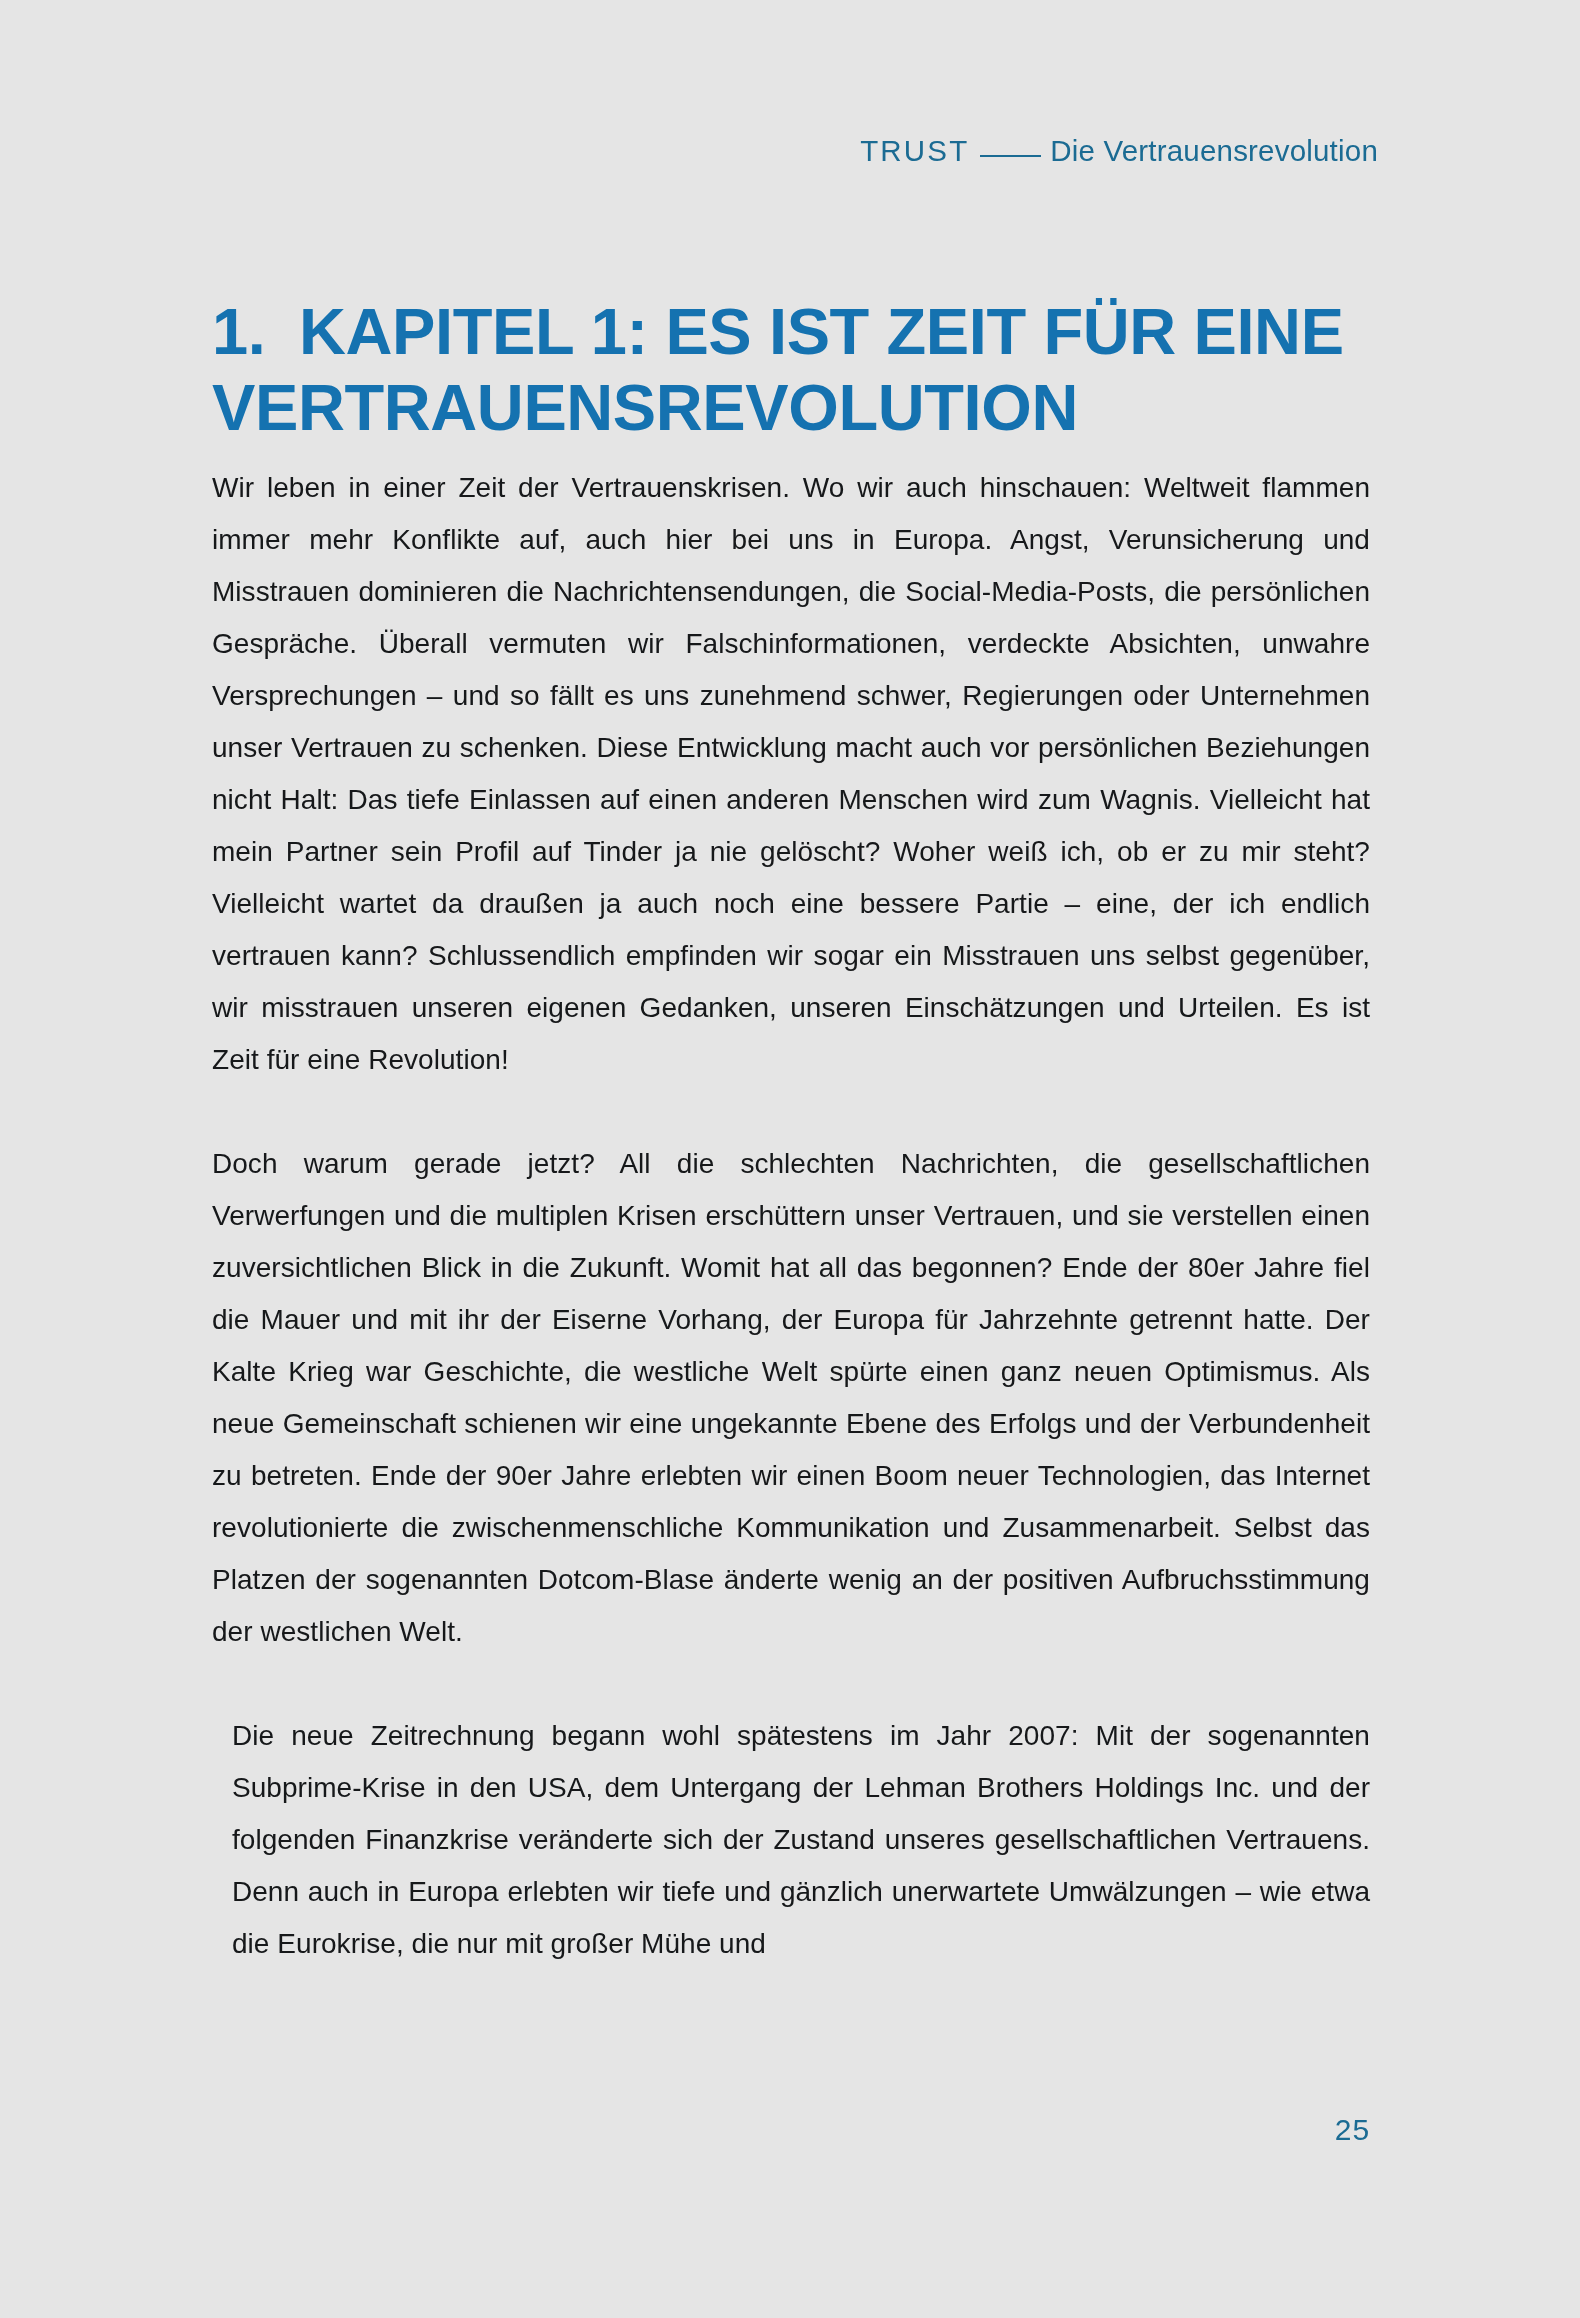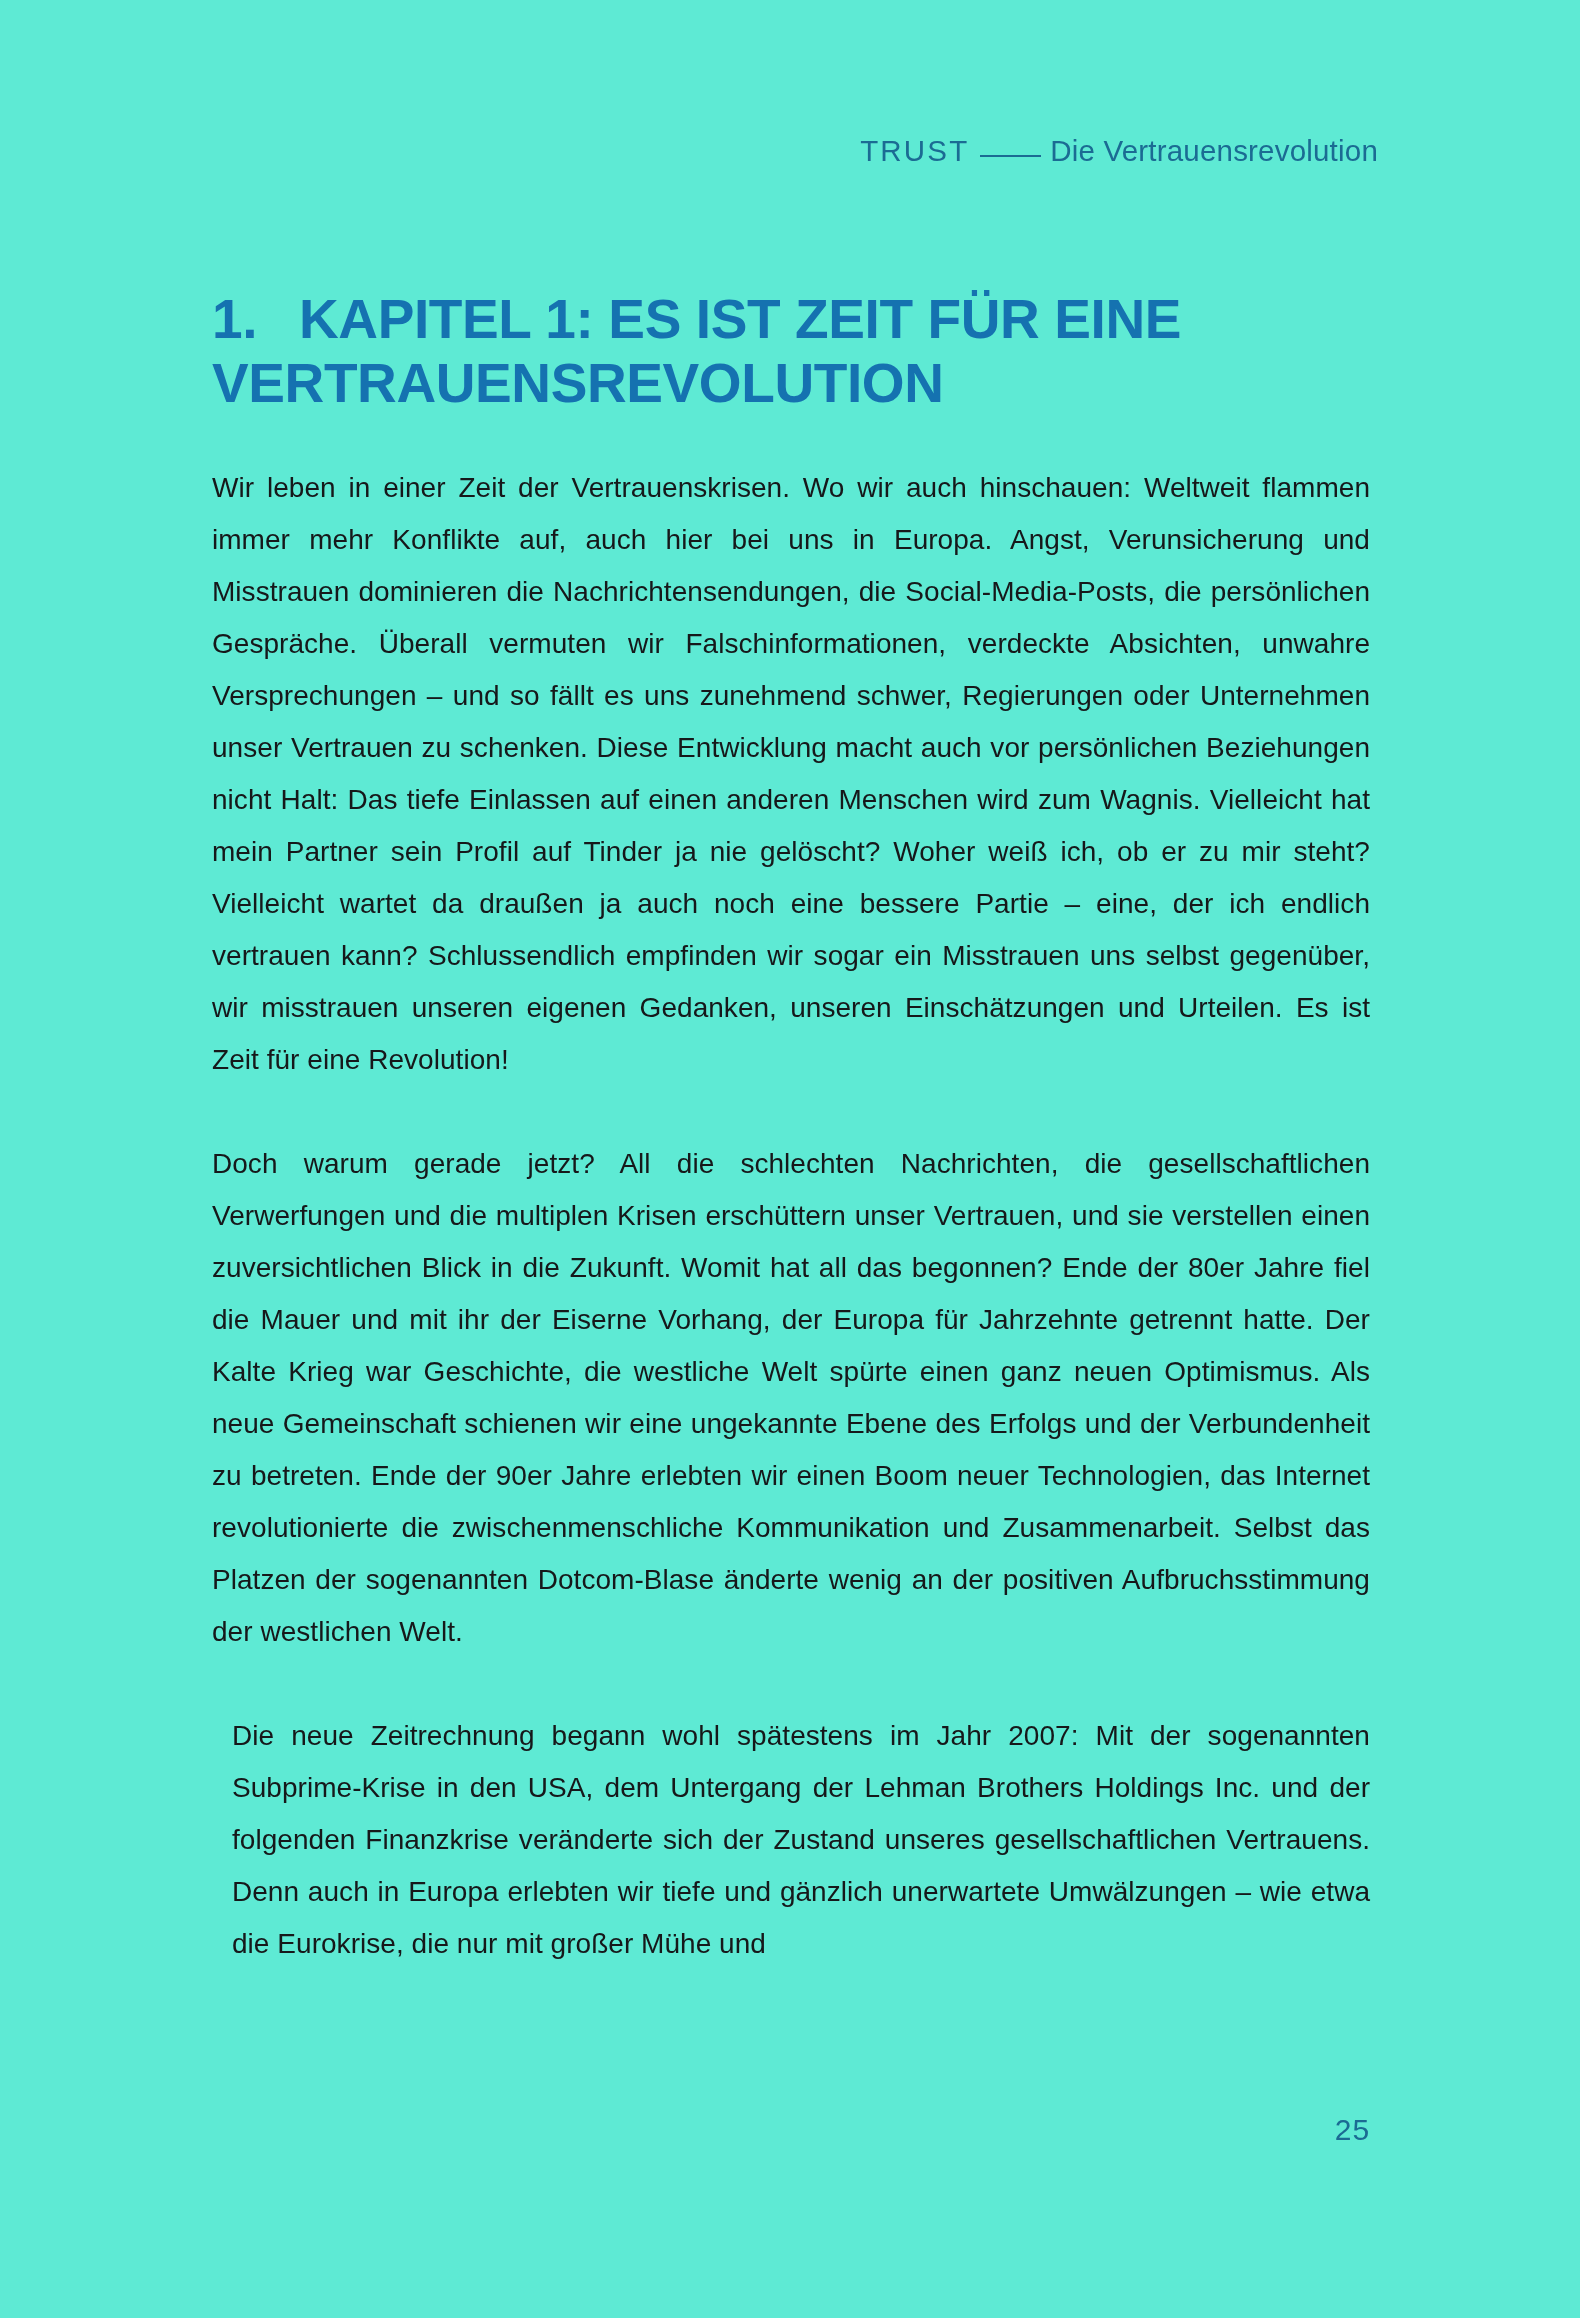--- a/index.html
+++ b/index.html
@@ -5,21 +5,21 @@
   html, body {
     margin: 0;
     padding: 0;
     background: #ffffff;
   }
 
   .page {
     position: relative;
     width: 1581px;
     height: 2319px;
-    background: #5eead4;
+    background: #e5e5e5;
     box-sizing: border-box;
     overflow: hidden;
     font-family: "Liberation Sans", sans-serif;
     -webkit-font-smoothing: antialiased;
   }
 
   
   .running-header {
     position: absolute;
     top: 134px;
@@ -47,21 +47,21 @@
     letter-spacing: 0.2px;
   }
 
   
   .chapter-heading {
     position: absolute;
     top: 250px;
     left: 212px;
     width: 1178px;
     color: #1572b0;
-    font-size: 55px;
+    font-size: 65px;
     line-height: 1.17;
     font-weight: 700;
     letter-spacing: -0.4px;
     text-transform: uppercase;
   }
   .chapter-heading .num {
     display: inline-block;
     min-width: 87px;
   }
 

